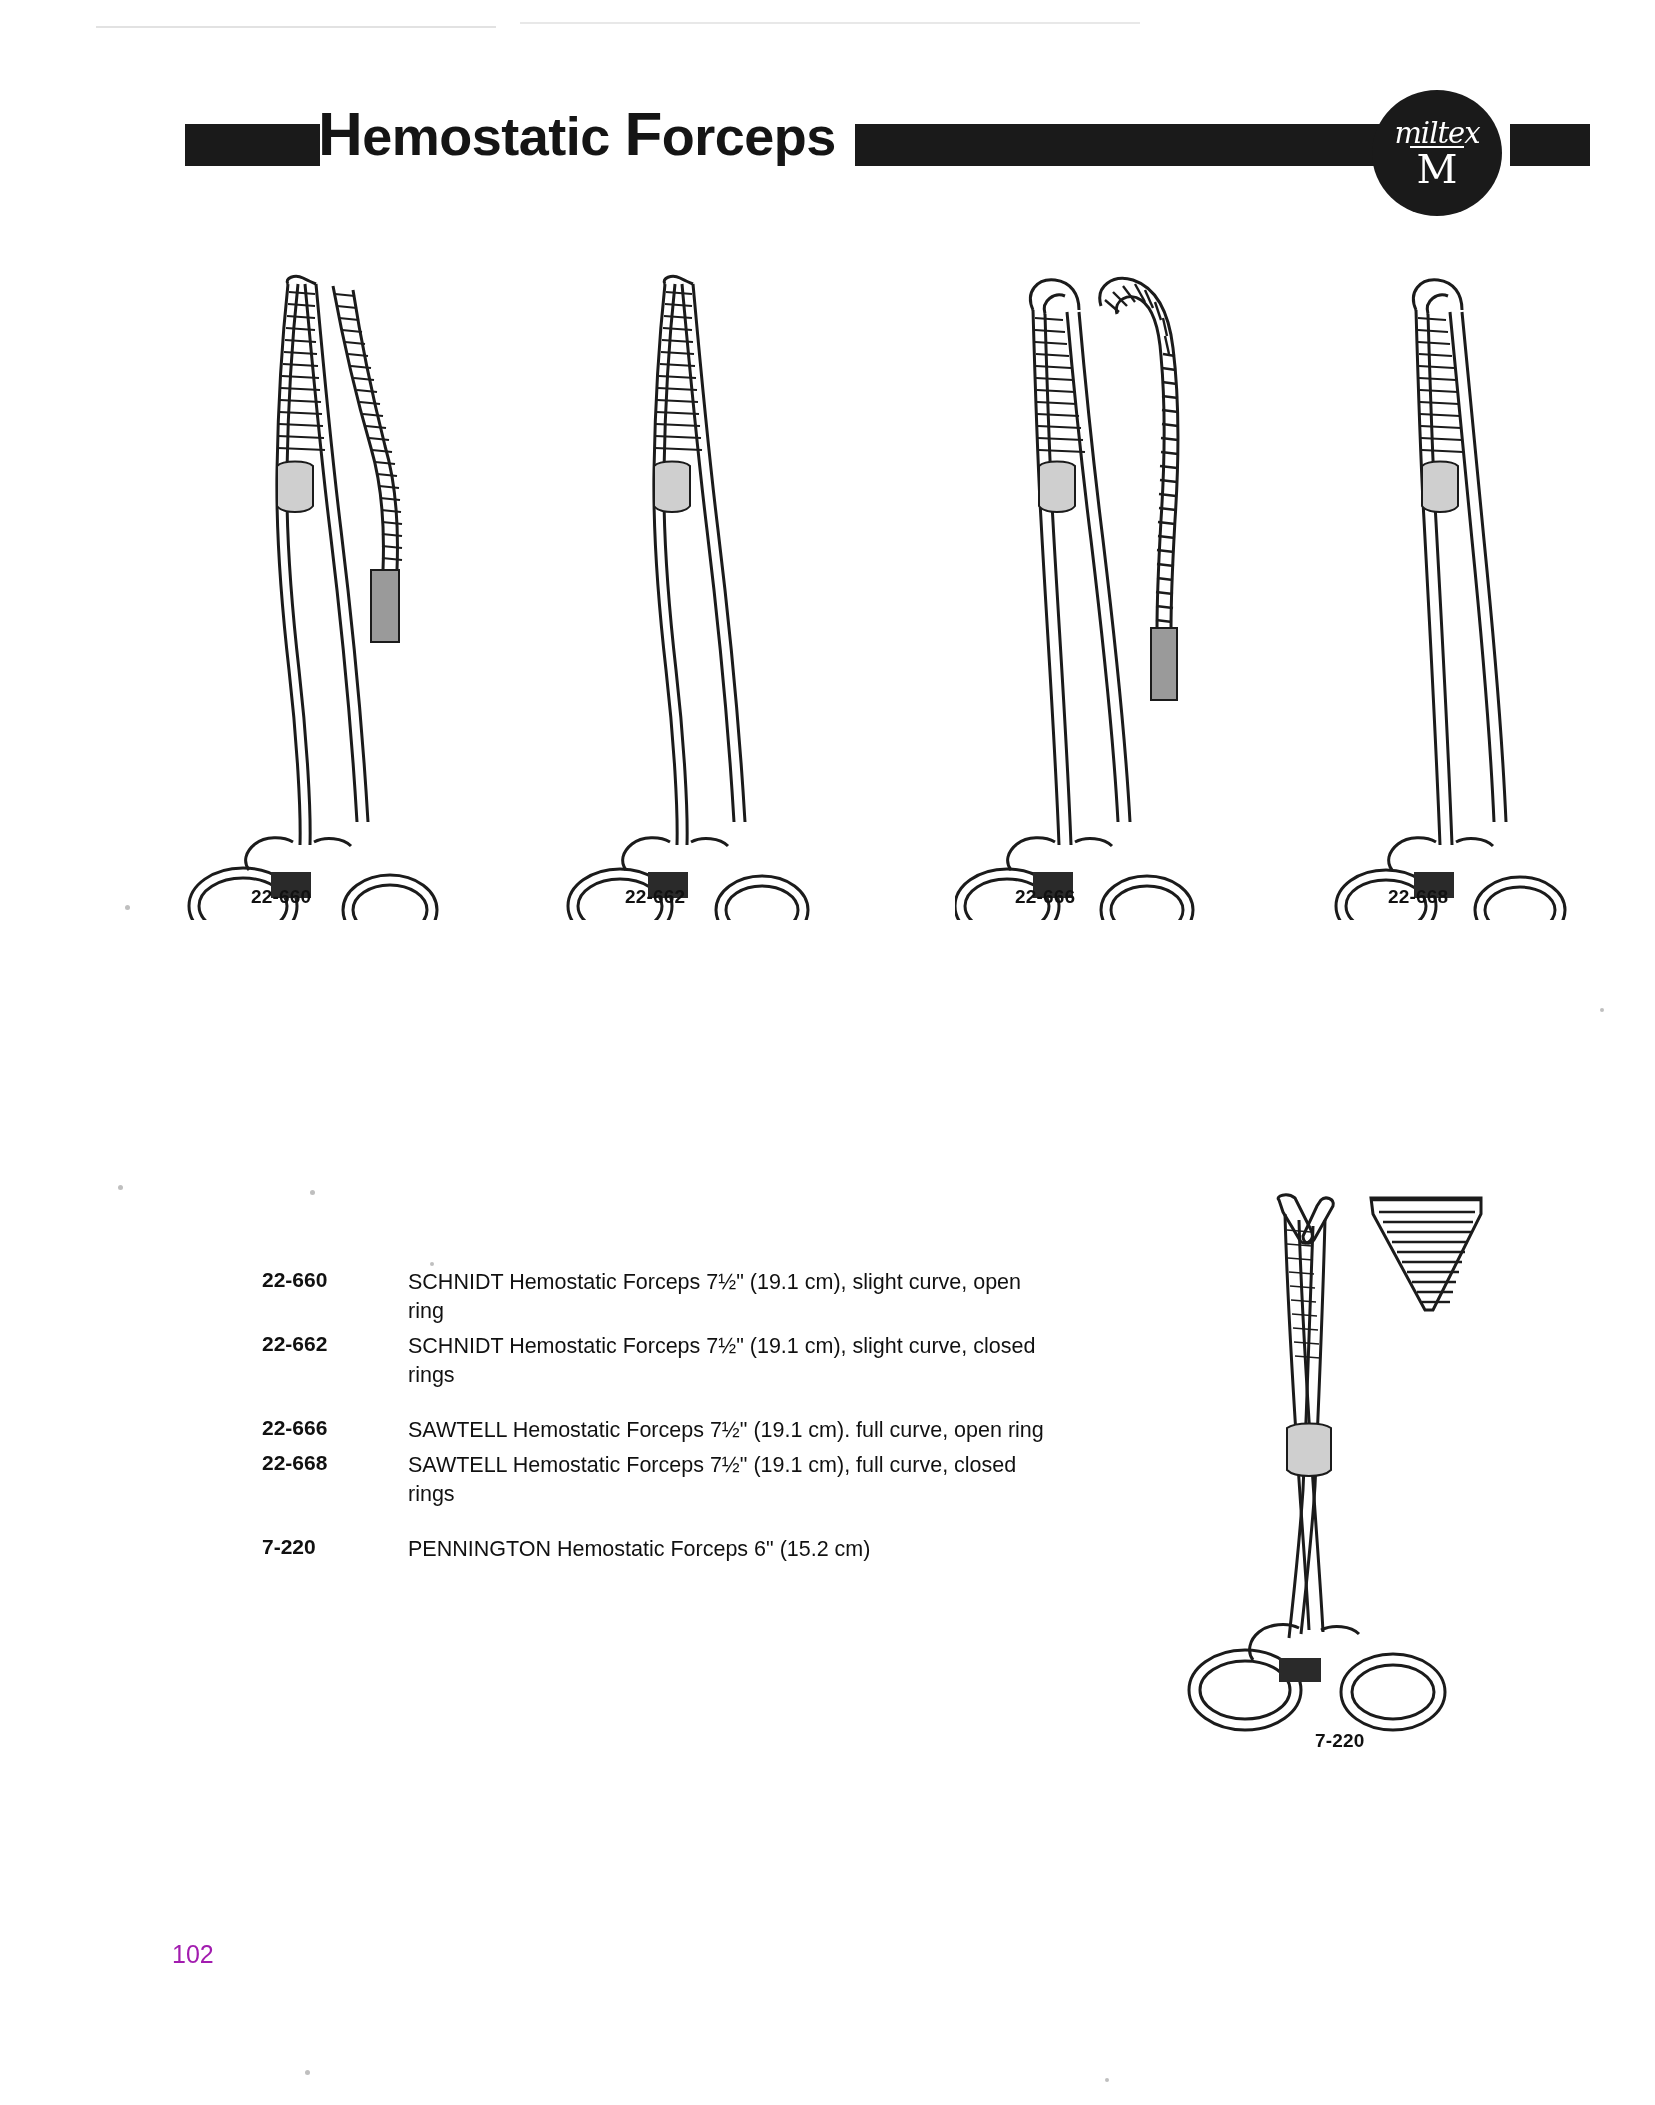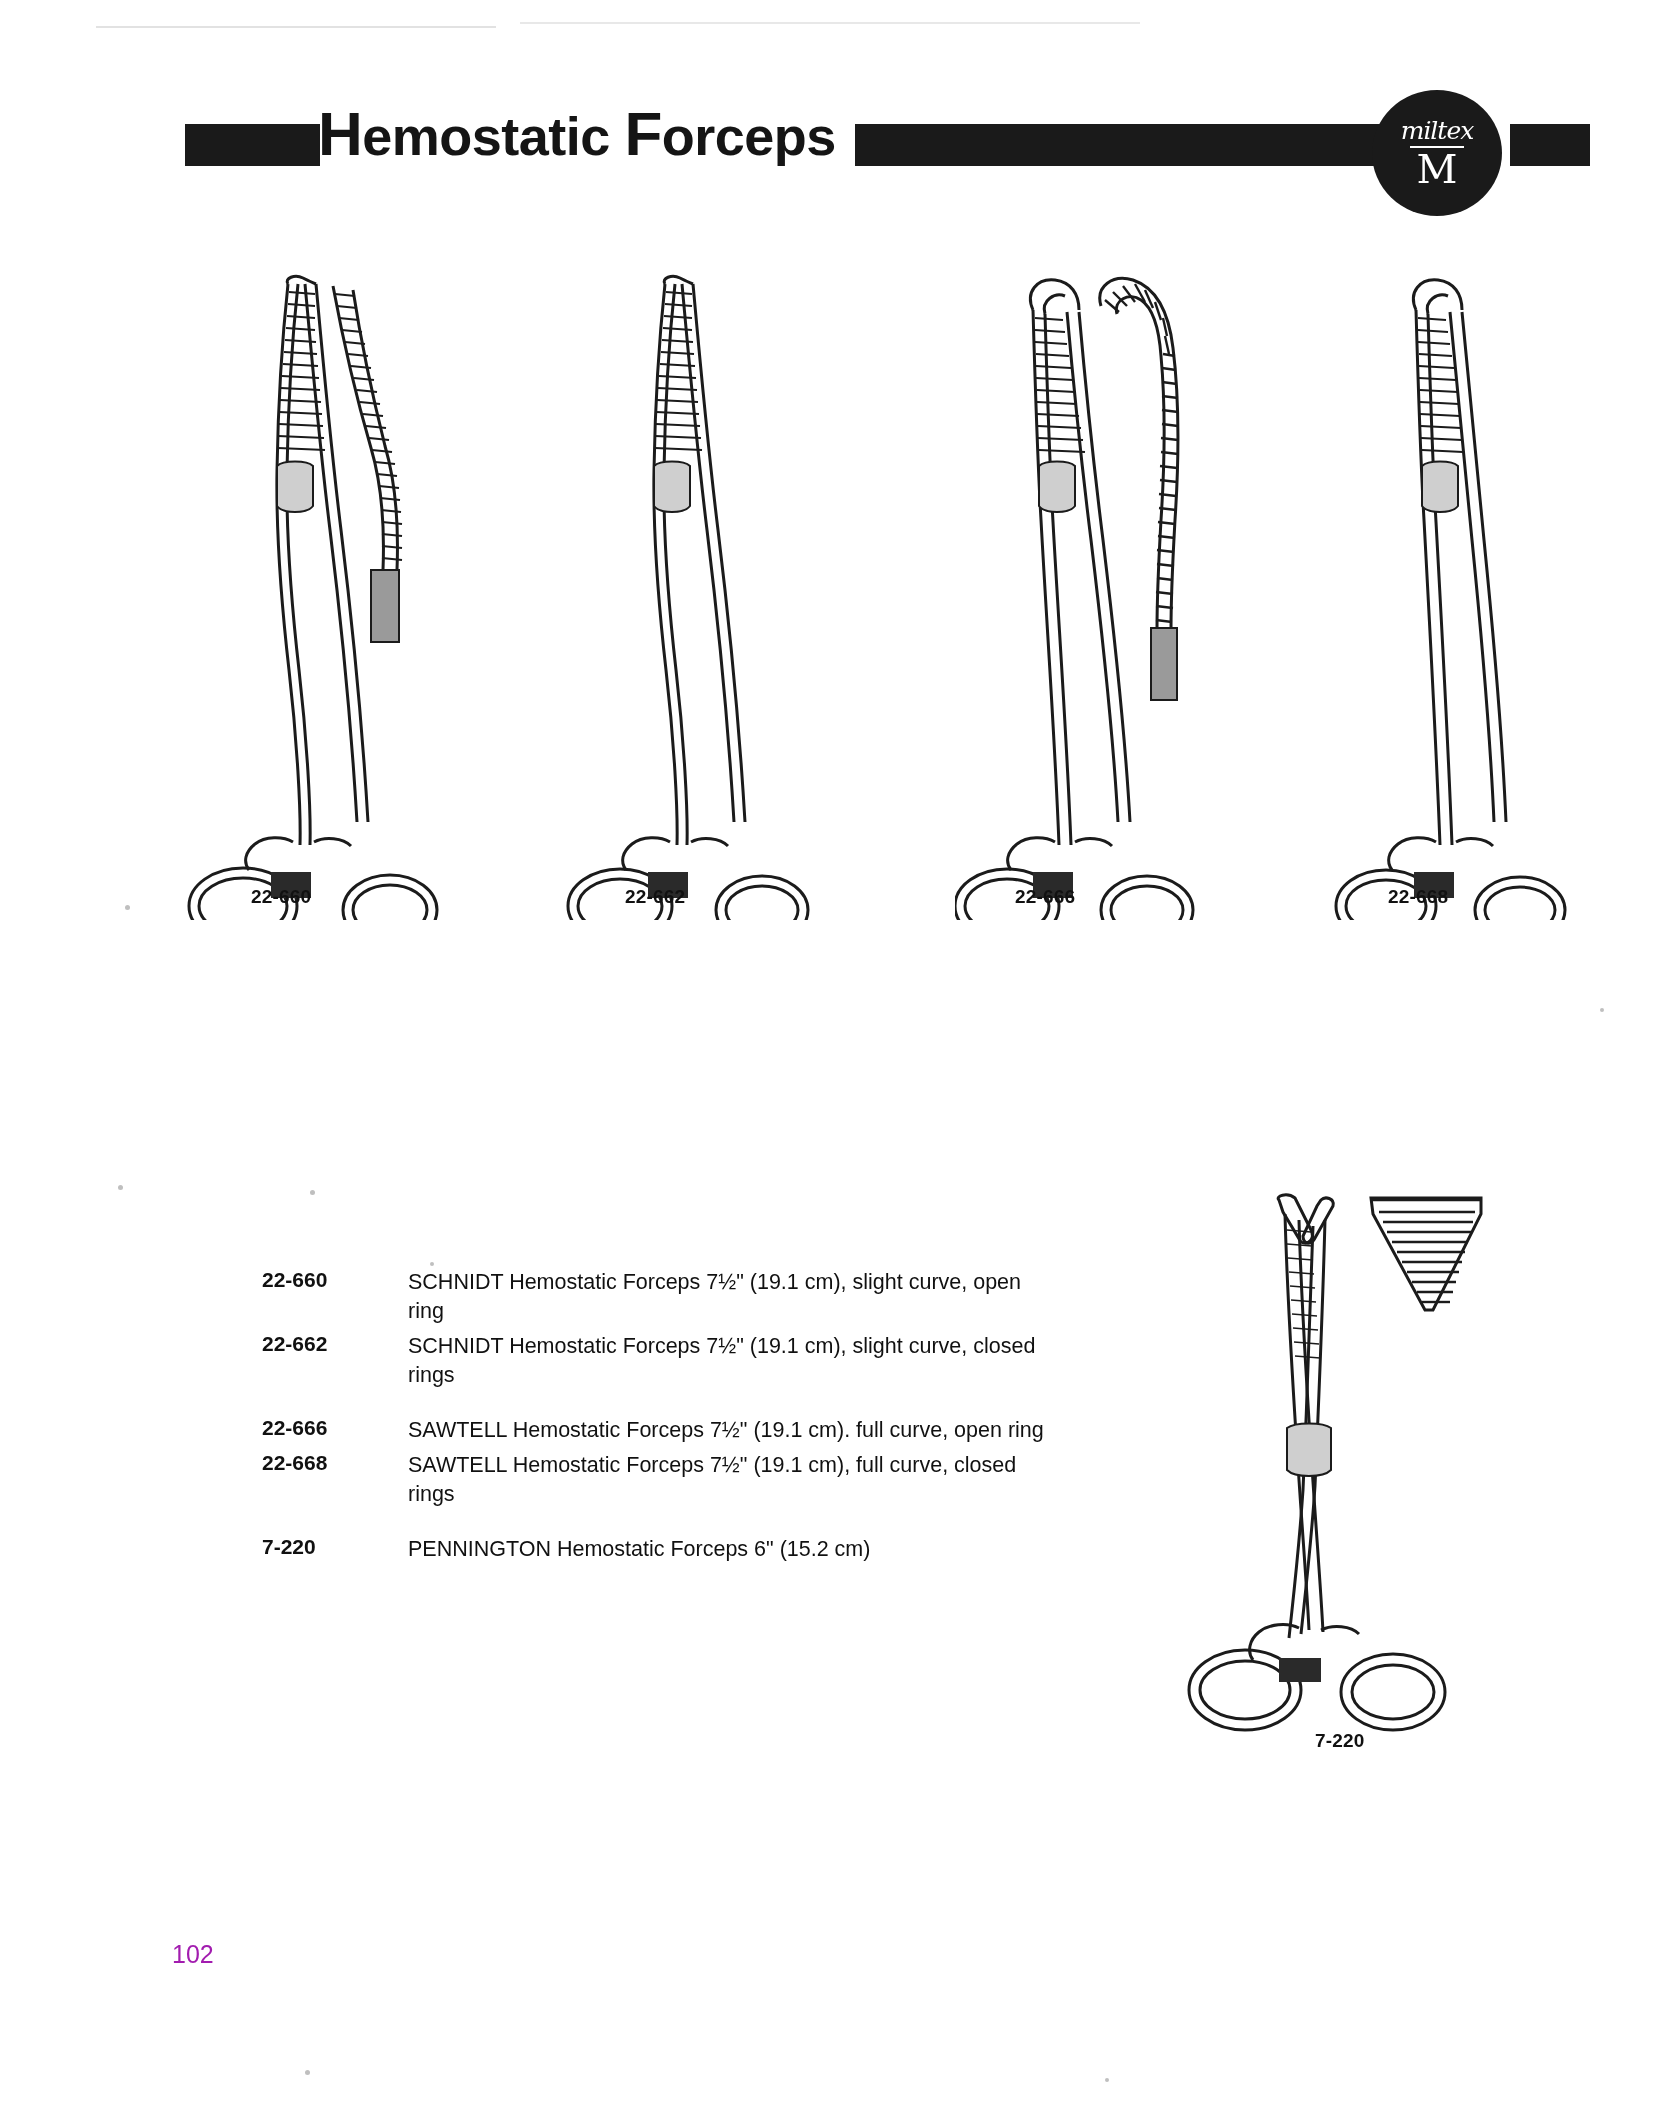--- a/index.html
+++ b/index.html
@@ -68,21 +68,21 @@
   }
   .logo-script {
     position: absolute;
     left: 0;
     top: 26px;
     width: 130px;
     text-align: center;
     color: #ffffff;
     font-family: "DejaVu Serif", serif;
     font-style: italic;
-    font-size: 25px;
+    font-size: 29px;
     letter-spacing: -1px;
   }
   .logo-m {
     position: absolute;
     left: 0;
     top: 58px;
     width: 130px;
     text-align: center;
     color: #ffffff;
     font-family: "DejaVu Serif", serif;

